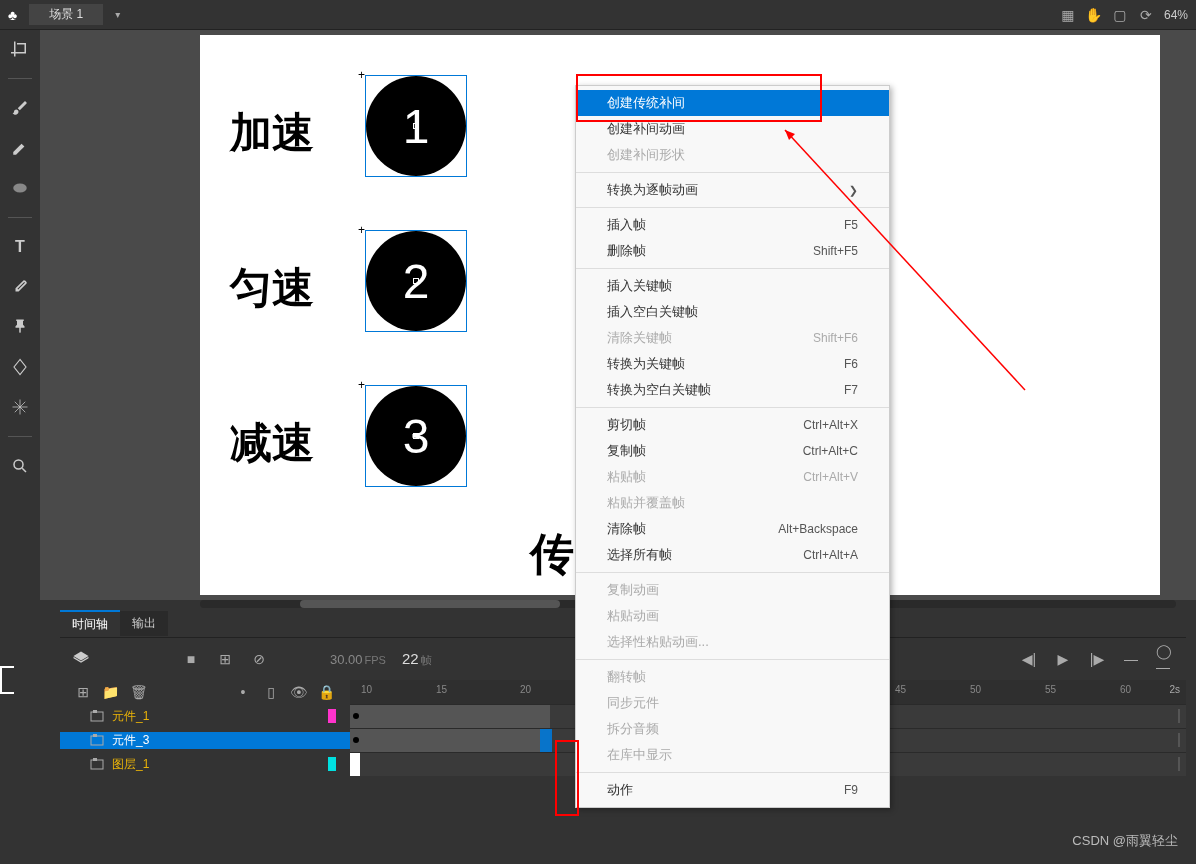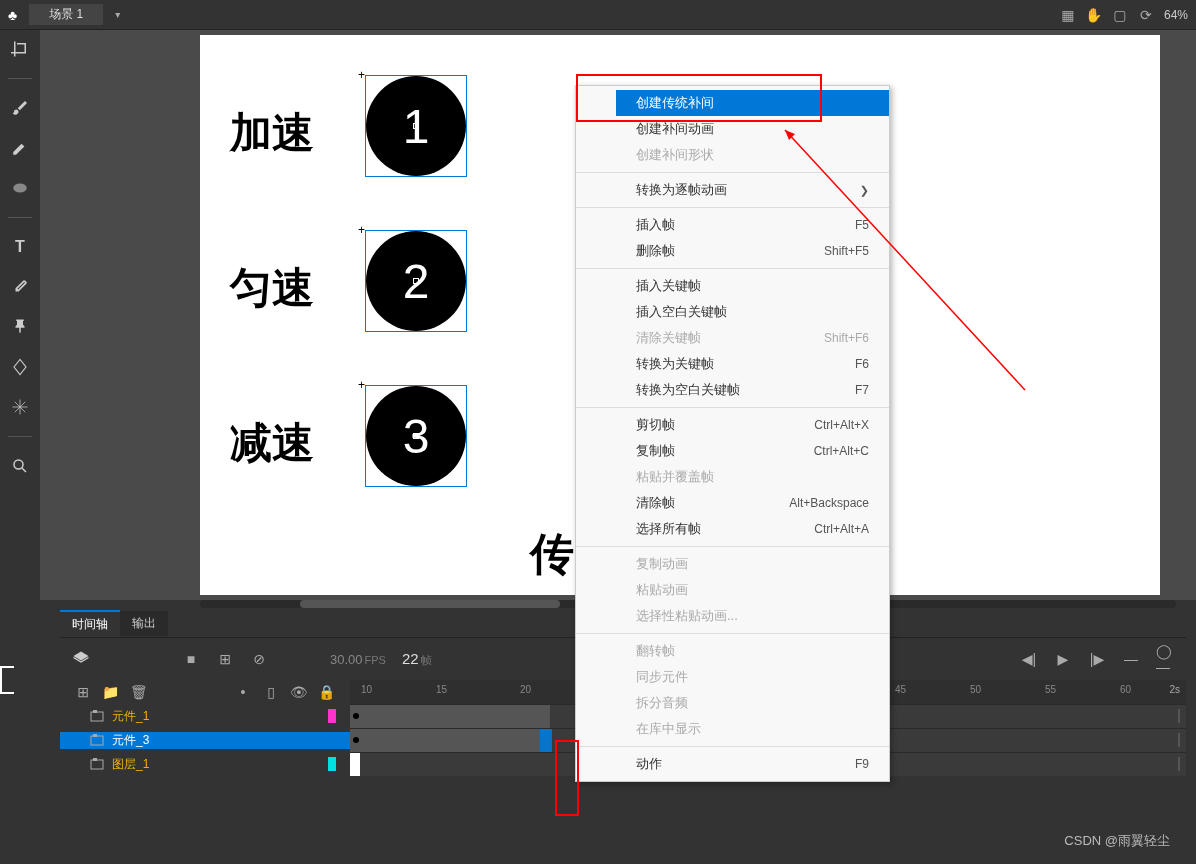--- a/index.html
+++ b/index.html
@@ -25,21 +25,21 @@
 .canvas-label { position:absolute; font-size:42px; font-weight:bold; color:#000; }
 .canvas-circle-box { position:absolute; border:1px solid #0078d7; }
 .canvas-circle { width:100px; height:100px; background:#000; border-radius:50%; display:flex; align-items:center; justify-content:center; }
 .canvas-circle span { color:#fff; font-size:48px; font-weight:300; }
 .reg-cross { position:absolute; top:-8px; left:-8px; color:#000; font-size:12px; }
 .center-dot{position:absolute; top:50%; left:50%; width:6px; height:6px; border:1px solid #fff; transform:translate(-50%,-50%);}
 .big-text{position:absolute; font-size:44px; font-weight:bold;}
 
 
 .context-menu { position: absolute; left: 575px; top: 85px; width: 315px; background: #f8f8f8; border: 1px solid #ccc; box-shadow: 2px 2px 6px rgba(0,0,0,0.3); padding: 4px 0; z-index: 100; }
-.menu-item { display: flex; justify-content: space-between; align-items: center; padding: 4px 20px; font-size: 13px; color: #333; cursor: pointer; margin-left: 40px; }
+.menu-item { display: flex; justify-content: space-between; align-items: center; padding: 4px 31px; font-size: 13px; color: #333; cursor: pointer; }
 .menu-item.highlighted { background: #0078d7; color: #fff; }
 .menu-item.disabled { color: #aaa; cursor: default; }
 .menu-item .shortcut { color: #555; font-size: 12px; }
 .menu-item.disabled .shortcut{color:#aaa;}
 .menu-sep { height: 1px; background: #ddd; margin: 4px 0; }
 .submenu-arrow { color: #555; font-size: 11px; }
 
 
 .red-box { position: absolute; border: 2px solid red; pointer-events: none; z-index: 200; }
 .red-arrow { position: absolute; z-index: 201; }
@@ -67,21 +67,21 @@
 .tl-layer-name.selected{background:#0078d7; color:#fff;}
 .layer-icon{width:14px; height:12px; display:inline-block;}
 .keyframe-marker{width:8px; height:14px; display:inline-block; margin-left:auto; margin-right:14px;}
 .tl-track{flex:1; height:24px; background:#3a3a3a; position:relative; border-top:1px solid #2a2a2a;}
 .tl-frame-block{position:absolute; top:0; height:100%; background:#555;}
 .tl-frame-white{background:#fff;}
 .tl-keyframe-dot{position:absolute; top:8px; width:6px; height:6px; background:#000; border-radius:50%;}
 .tl-end-bar{position:absolute; right:6px; top:4px; width:2px; height:14px; background:#555;}
 .tl-playhead{position:absolute; top:0; width:12px; height:100%; background:#0078d7; opacity:0.9;}
 
-.watermark{position:absolute; right:26px; bottom:14px; color:#bbb; font-size:13px; z-index:300;}
+.watermark{position:absolute; right:18px; bottom:14px; color:#bbb; font-size:13px; z-index:300;}
 .crop-corner{position:absolute; left:0; bottom:170px; width:14px; height:28px; border:2px solid #fff; border-right:none; z-index:50;}
 
 
 .hscroll{position:absolute; left:200px; right:20px; top:600px; height:8px; background:#2a2a2a; border-radius:4px;}
 .hscroll-thumb{position:absolute; left:100px; width:260px; height:8px; background:#555; border-radius:4px;}
 </style>
 </head>
 <body>
 
 <div class="topbar">
@@ -233,20 +233,24 @@
       <span class="shortcut">F7</span>
     </div>
     <div class="menu-sep"></div>
     <div class="menu-item">
       <span>剪切帧</span>
       <span class="shortcut">Ctrl+Alt+X</span>
     </div>
     <div class="menu-item">
       <span>复制帧</span>
       <span class="shortcut">Ctrl+Alt+C</span>
+    </div>
+    <div class="menu-item disabled">
+      <span>粘贴帧</span>
+      <span class="shortcut">Ctrl+Alt+V</span>
     </div>
     <div class="menu-item disabled">
       <span>粘贴并覆盖帧</span>
     </div>
     <div class="menu-item">
       <span>清除帧</span>
       <span class="shortcut">Alt+Backspace</span>
     </div>
     <div class="menu-item">
       <span>选择所有帧</span>

